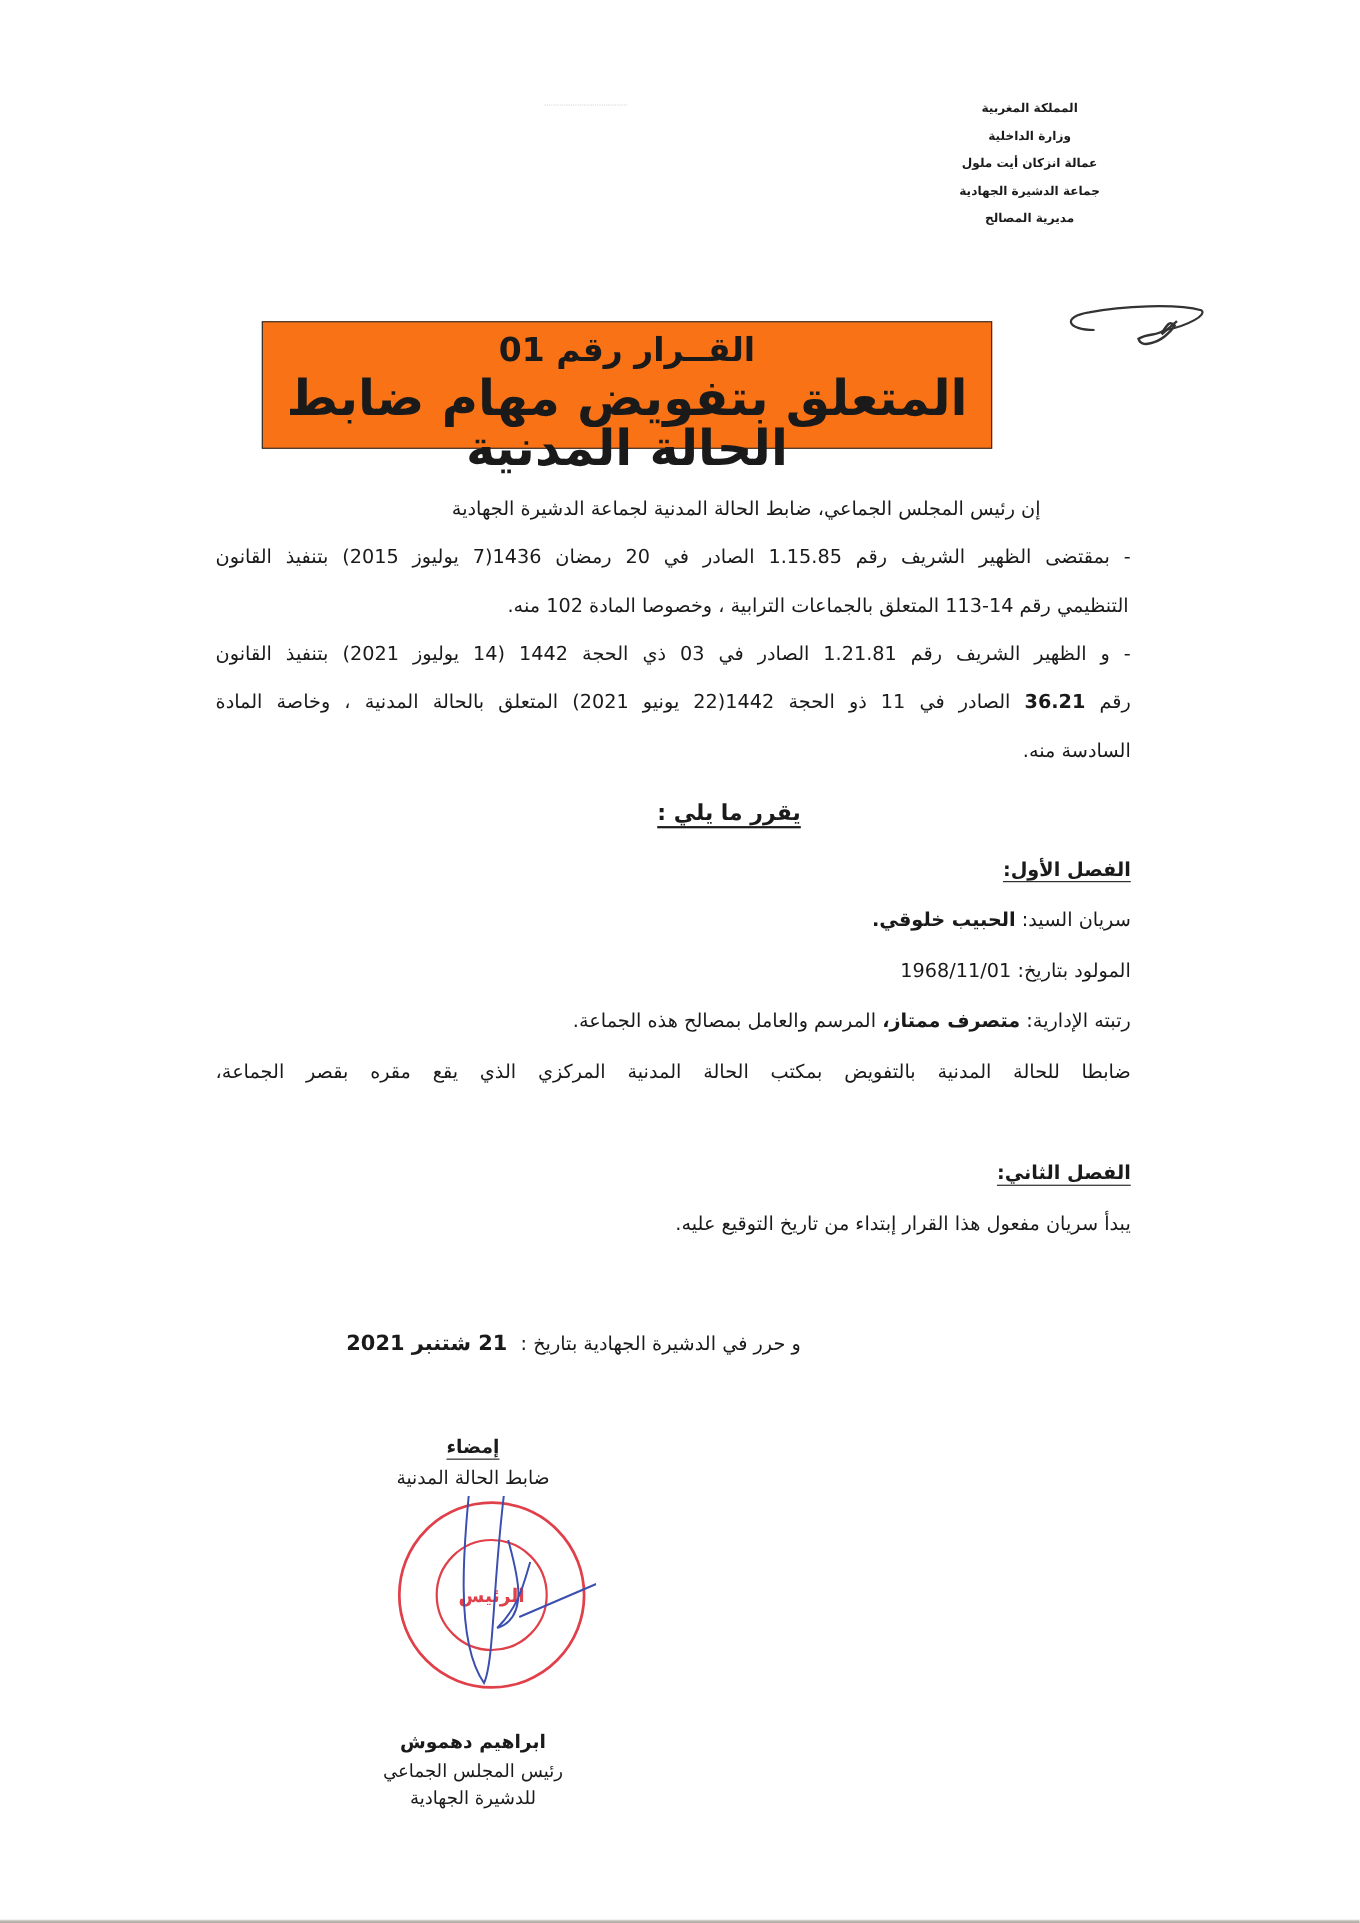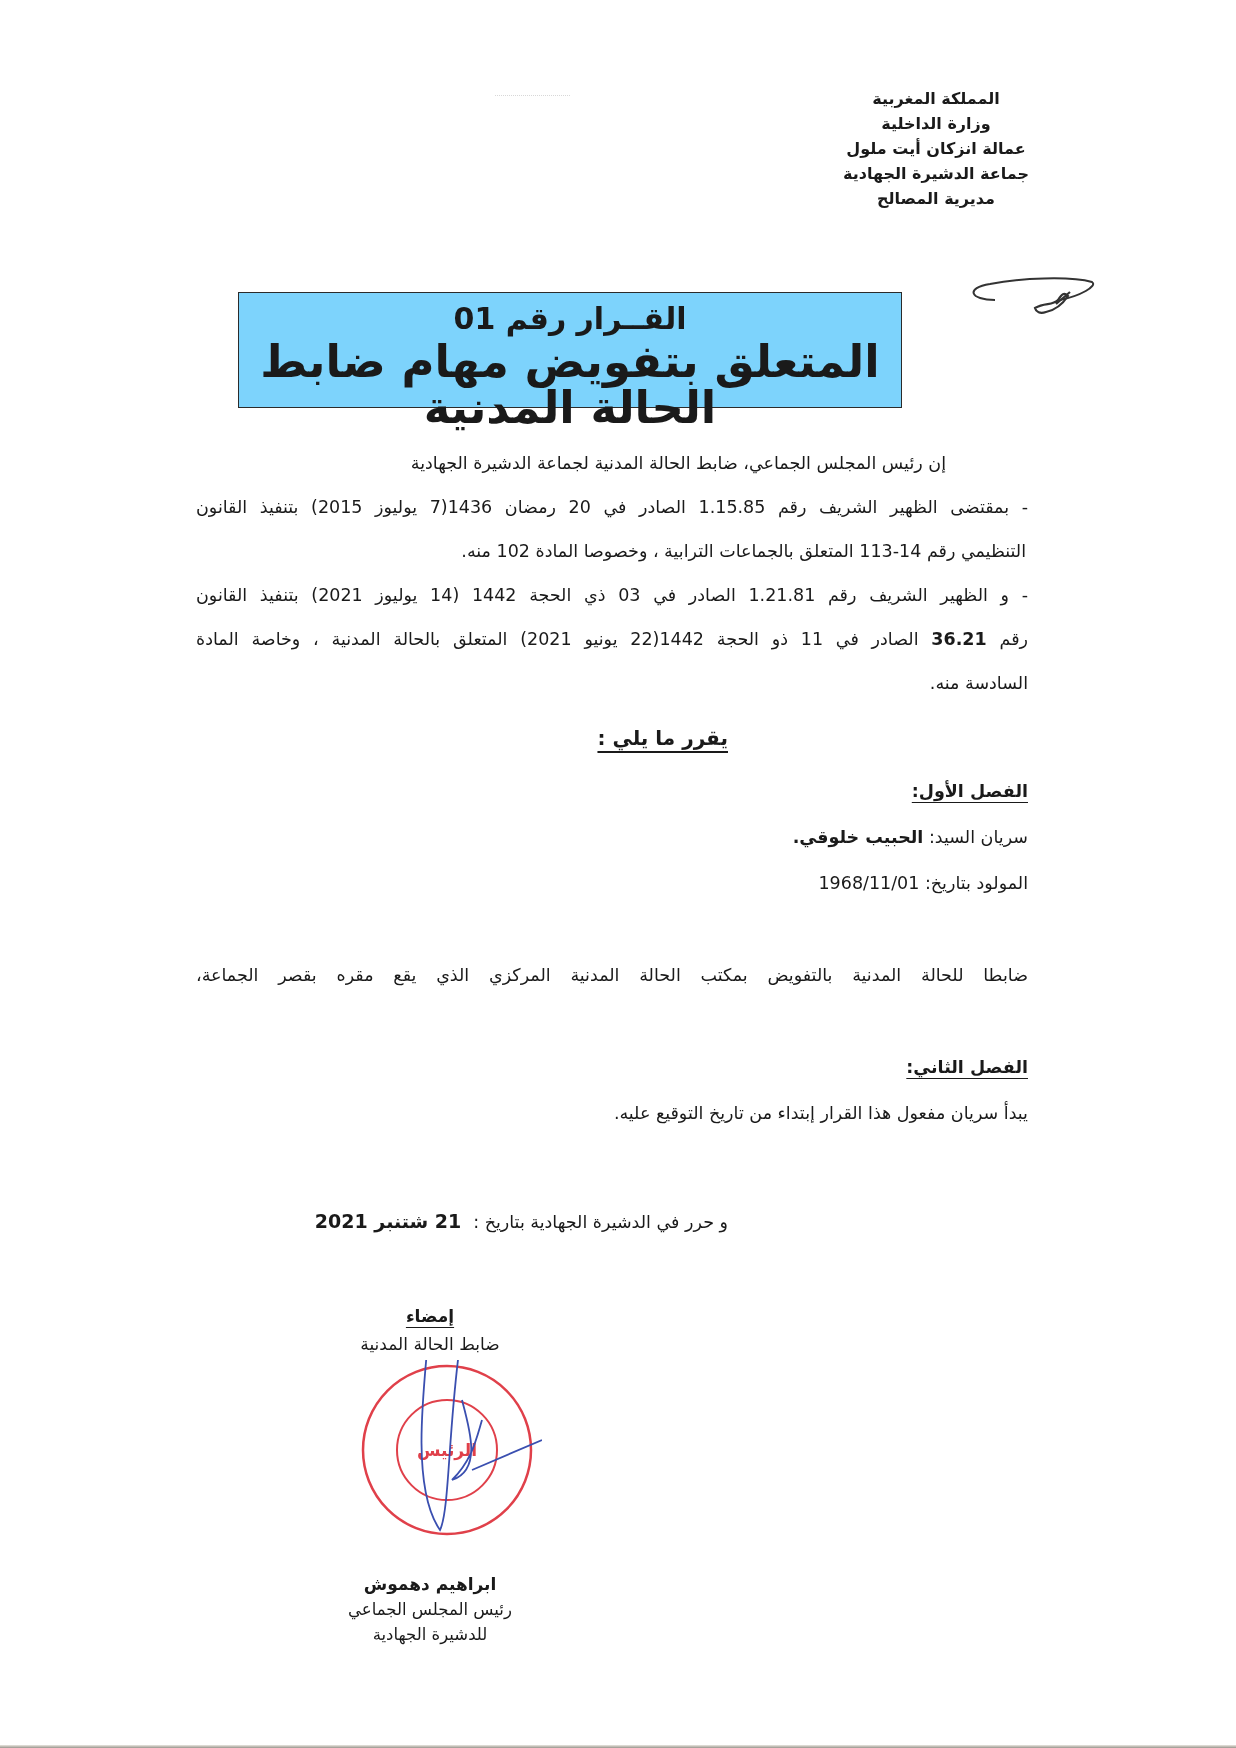--- a/index.html
+++ b/index.html
@@ -4,32 +4,32 @@
   <style>
     html, body { margin: 0; padding: 0; }
     body {
       width: 1236px; height: 1748px; background: #ffffff; position: relative; overflow: hidden;
       font-family: "DejaVu Sans", "Liberation Sans", sans-serif; color: #1a1a1a;
     }
     .page { position: absolute; inset: 0; direction: rtl; }
     .abs { position: absolute; }
 
     
-    .header { right: 140px; top: 86px; width: 320px; text-align: center; font-weight: bold; font-size: 16px; line-height: 25px; }
+    .header { right: 140px; top: 86px; width: 320px; text-align: center; font-weight: bold; font-size: 11px; line-height: 25px; }
     .header div { white-space: nowrap; }
     .header .last { margin-right: -30px; }
 
     .initials { left: 960px; top: 272px; width: 140px; height: 50px; }
 
     .faint-mark { left: 495px; top: 95px; width: 75px; height: 4px; border-top: 1px dotted #d8d8d8; }
 
     
     .title-box {
       left: 238px; top: 292px; width: 664px; height: 116px;
-      background: #7dd3fc; border: 1.5px solid #2b2b2b; box-sizing: border-box;
+      background: #f97316; border: 1.5px solid #2b2b2b; box-sizing: border-box;
       text-align: center; font-weight: bold;
     }
     .title-box .t1 { font-size: 30px; line-height: 40px; margin-top: 6px; }
     .title-box .t2 { font-size: 45px; line-height: 46px; }
 
     
     .body-text { right: 208px; font-size: 17.5px; line-height: 30px; white-space: nowrap; }
     .wide { right: 208px; left: 196px; text-align: justify; text-align-last: justify; white-space: nowrap; }
     .bold { font-weight: bold; }
     .ul { text-decoration: underline; text-underline-offset: 5px; font-weight: bold; }
@@ -84,20 +84,23 @@
 
   <div class="abs decides">يقرر ما يلي :</div>
 
   <div class="abs body-text ul" style="top:776px;">الفصل الأول:</div>
   <div class="abs body-text" style="top:822px;">
     <span>سريان السيد:  </span><span class="bold">الحبيب خلوقي.</span>
   </div>
   <div class="abs body-text" style="top:868px;">
     <span>المولود بتاريخ: </span><span>1968/11/01</span>
   </div>
+  <div class="abs body-text" style="top:914px;">
+    <span>رتبته الإدارية: </span><span class="bold">متصرف ممتاز،</span><span> المرسم والعامل بمصالح هذه الجماعة.</span>
+  </div>
   <div class="abs body-text wide" style="top:960px;">ضابطا للحالة المدنية بالتفويض بمكتب الحالة المدنية المركزي الذي يقع مقره بقصر الجماعة،</div>
 
   <div class="abs body-text ul" style="top:1052px;">الفصل الثاني:</div>
   <div class="abs body-text" style="top:1098px;">يبدأ سريان مفعول هذا القرار إبتداء من تاريخ التوقيع عليه.</div>
 
   <div class="abs place-date">
     <span>و حرر في الدشيرة الجهادية بتاريخ :</span><span class="dt">21 شتنبر 2021</span>
   </div>
 
   <div class="abs sig-label">إمضاء</div>

